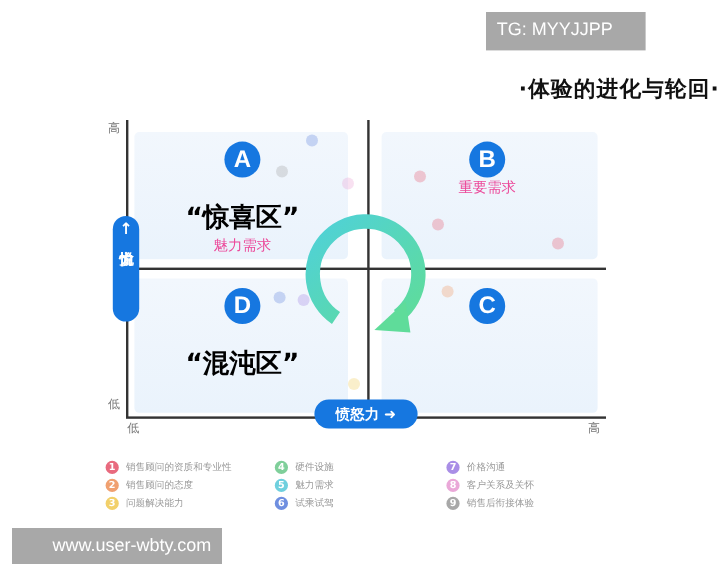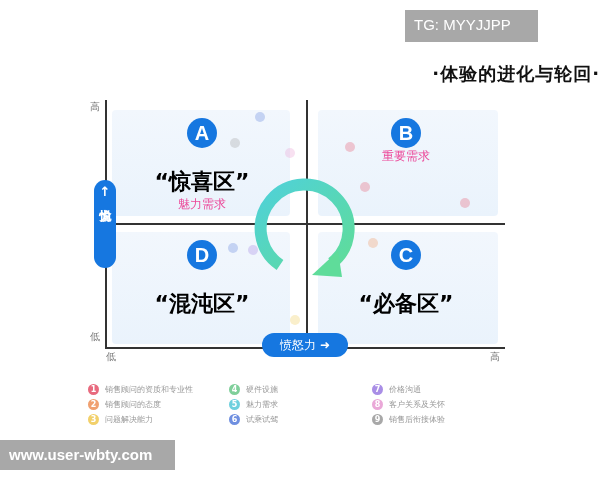--- a/index.html
+++ b/index.html
@@ -1,38 +1,38 @@
 <!DOCTYPE html>
 <html><head>
 <meta charset="utf-8">
 <style>
   html,body{margin:0;padding:0;background:#ffffff;}
   body{width:600px;height:480px;position:relative;overflow:hidden;font-family:"DejaVu Sans",sans-serif;}
   .wm{position:absolute;background:#a8a8a8;color:#fff;font-family:"Liberation Sans",sans-serif;font-size:15px;line-height:30px;padding:0 9px;}
   .wm-top{left:405px;top:10px;height:32px;width:133px;box-sizing:border-box;text-align:left;}
-  .wm-bottom{left:0;top:440px;height:30px;width:175px;box-sizing:border-box;text-align:left;font-weight:bold;}
+  .wm-bottom{left:10px;top:440px;height:30px;width:175px;box-sizing:border-box;text-align:right;}
   .title{position:absolute;left:0;width:600px;top:62px;text-align:right;font-size:18px;font-weight:bold;color:#111;letter-spacing:1px;}
   .quad{position:absolute;background:linear-gradient(180deg,#f2f7fd 0%,#eaf3fc 100%);border-radius:4px;}
   .q-a{left:112px;top:110px;width:178px;height:106px;}
   .q-b{left:318px;top:110px;width:180px;height:106px;}
   .q-d{left:112px;top:232px;width:178px;height:112px;}
   .q-c{left:318px;top:232px;width:180px;height:112px;}
   .axis-v{position:absolute;left:105px;top:100px;width:1.5px;height:248px;background:#333;}
   .axis-h{position:absolute;left:105px;top:347px;width:400px;height:1.5px;background:#333;}
   .mid-v{position:absolute;left:306px;top:100px;width:1.5px;height:248px;background:#333;}
   .mid-h{position:absolute;left:105px;top:223px;width:400px;height:1.5px;background:#333;}
   .tick{position:absolute;font-size:10px;color:#777;}
   .zone{position:absolute;width:180px;text-align:center;}
   .badge{width:30px;height:30px;border-radius:50%;background:#1677e0;color:#fff;font-weight:bold;font-size:20px;line-height:30px;margin:0 auto;font-family:"Liberation Sans",sans-serif;}
   .zname{font-size:22px;font-weight:bold;color:#000000;margin-top:20px;line-height:28px;}
   .zsub{font-size:12px;color:#ec4899;line-height:16px;}
   .pill-v{position:absolute;left:94px;top:180px;width:22px;height:88px;background:#1677e0;border-radius:11px;color:#fff;text-align:center;font-size:12px;font-weight:bold;}
   .pill-v .arr{display:block;font-size:13px;margin-top:4px;}
   .pill-v .t{display:block;line-height:15px;}
-  .pill-h{position:absolute;left:262px;top:333px;width:86px;height:24px;background:#1677e0;border-radius:12px;color:#fff;font-size:12px;font-weight:normal;line-height:24px;text-align:center;}
+  .pill-h{position:absolute;left:262px;top:333px;width:86px;height:24px;background:#1677e0;border-radius:12px;color:#fff;font-size:12px;font-weight:bold;line-height:24px;text-align:center;}
   .cycle{position:absolute;left:250px;top:165px;width:110px;height:115px;}
   .legend{position:absolute;top:382px;font-size:8px;color:#999;}
   .legend .row{height:15px;display:flex;align-items:center;}
   .dot{width:11px;height:11px;border-radius:50%;color:#fff;font-size:8px;line-height:11px;text-align:center;margin-right:6px;font-weight:bold;}
   .faint{position:absolute;width:10px;height:10px;border-radius:50%;opacity:.35;}
 </style>
 </head>
 <body>
 
 <div class="wm wm-top">TG: MYYJJPP</div>
@@ -69,21 +69,20 @@
   <div class="badge">A</div>
   <div class="zname">“惊喜区”</div>
   <div class="zsub">魅力需求</div>
 </div>
 <div class="zone" style="left:316px;top:118px">
   <div class="badge">B</div>
   <div class="zsub">重要需求</div>
 </div>
 <div class="zone" style="left:316px;top:240px">
   <div class="badge">C</div>
-  <div class="zname">“必备区”</div>
 </div>
 <div class="zone" style="left:112px;top:240px">
   <div class="badge">D</div>
   <div class="zname">“混沌区”</div>
 </div>
 
 <svg class="cycle" viewBox="0 0 110 115">
   <defs>
     <linearGradient id="cg" x1="0" y1="0" x2="1" y2="1">
       <stop offset="0" stop-color="#4fd1d9"></stop>

